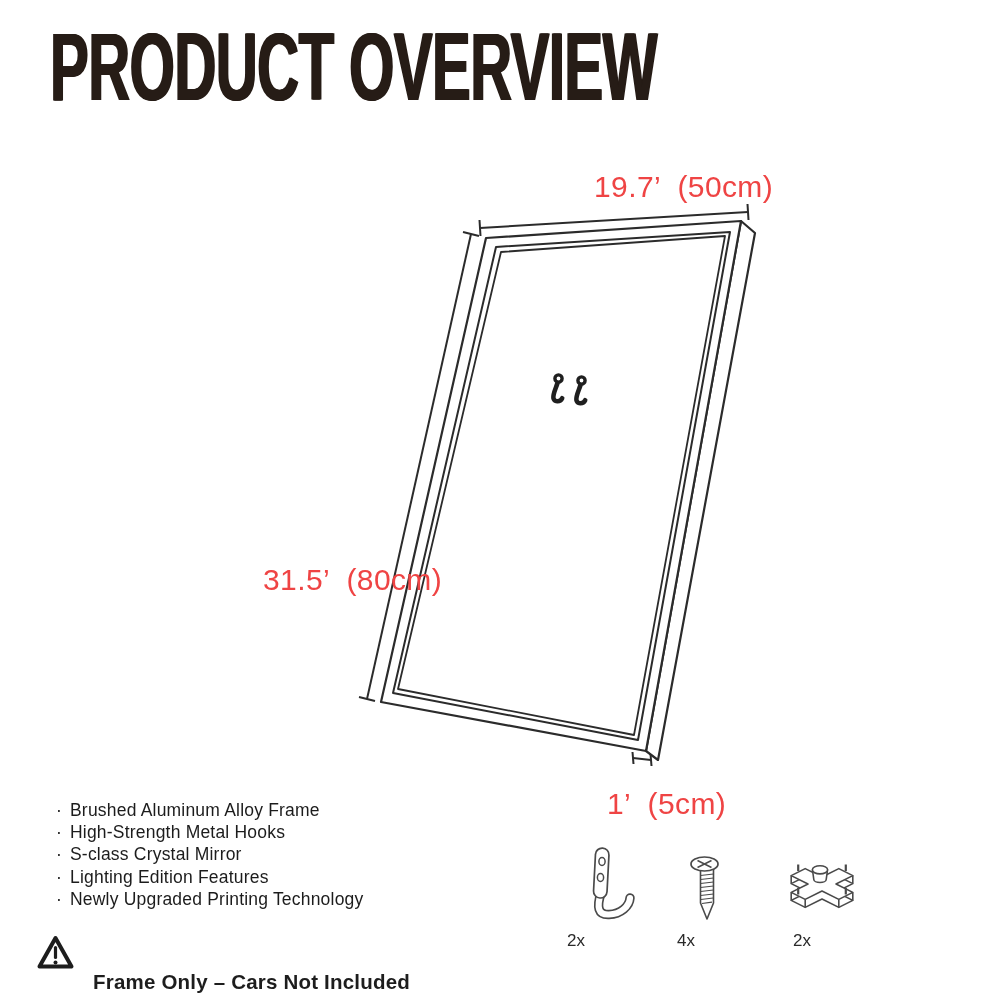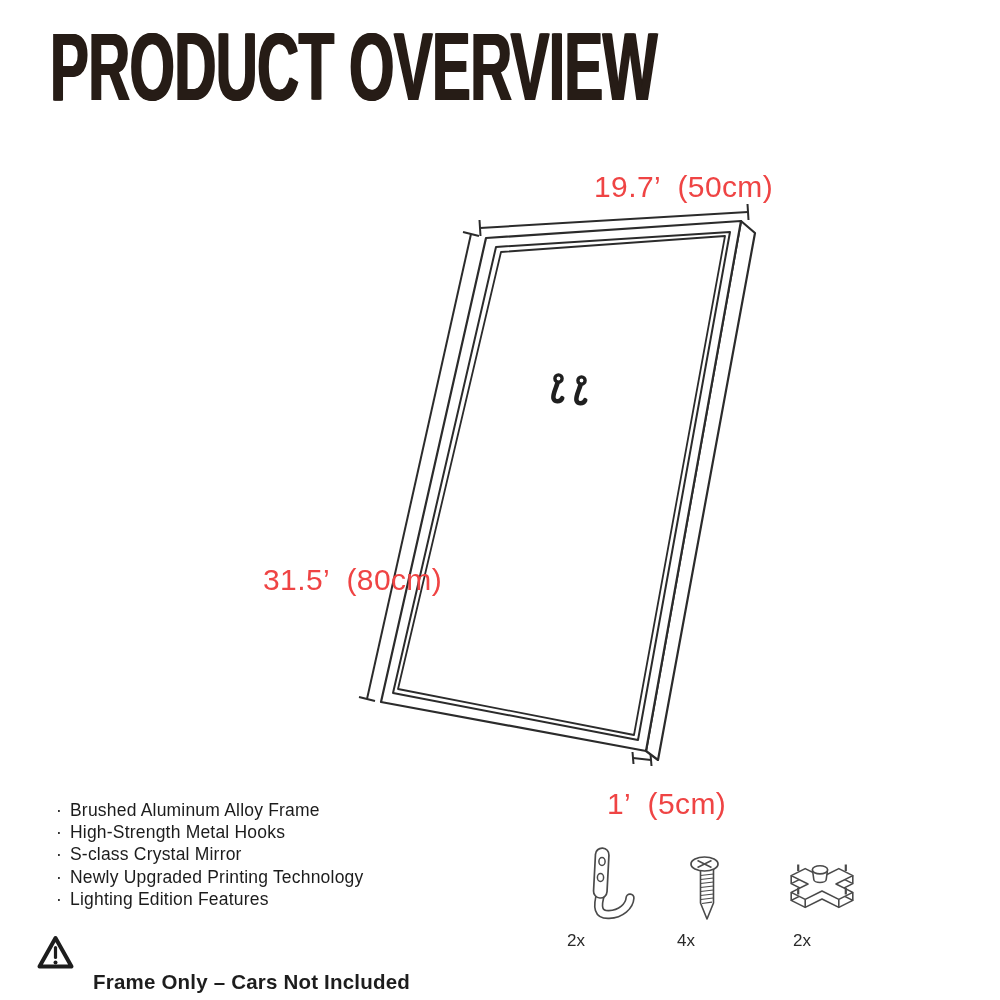--- a/index.html
+++ b/index.html
@@ -155,24 +155,24 @@
     <li>
       <span class="bullet">·</span><span>Brushed Aluminum Alloy Frame</span>
     </li>
     <li>
       <span class="bullet">·</span><span>High-Strength Metal Hooks</span>
     </li>
     <li>
       <span class="bullet">·</span><span>S-class Crystal Mirror</span>
     </li>
     <li>
-      <span class="bullet">·</span><span>Newly Upgraded Printing Technology</span>
+      <span class="bullet">·</span><span>Lighting Edition Features</span>
     </li>
     <li>
-      <span class="bullet">·</span><span>Lighting Edition Features</span>
+      <span class="bullet">·</span><span>Newly Upgraded Printing Technology</span>
     </li>
   </ul>
 
   <div class="warning-text">Frame Only – Cars Not Included</div>
 
   <div class="qty-label qty-hook">2x</div>
   <div class="qty-label qty-screw">4x</div>
   <div class="qty-label qty-bracket">2x</div>
 
 </div>

